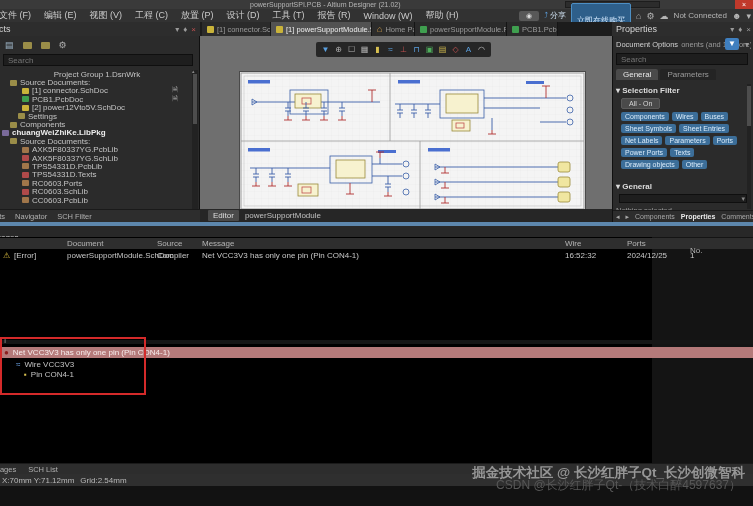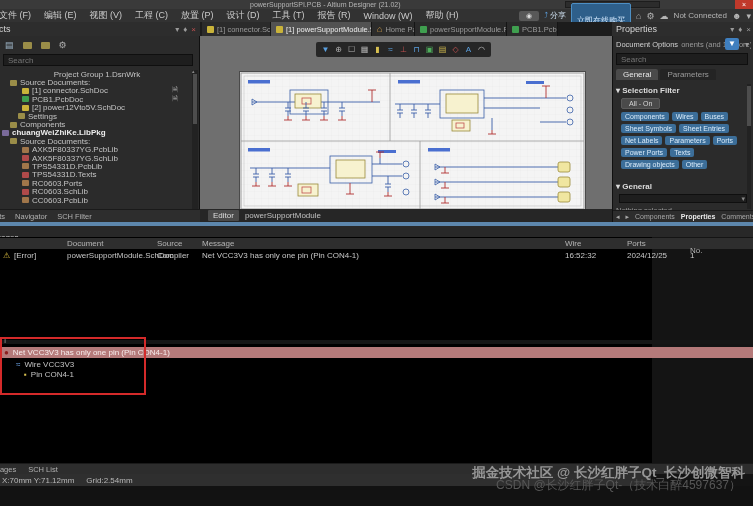--- a/index.html
+++ b/index.html
@@ -104,21 +104,21 @@
   .msg-divider { position:absolute; left:0; top:114px; width:753px; height:4px; background:#161616; }
   .grip { position:absolute; left:2px; top:-3px; color:#ddd; font-size:7px; }
   .detail-err { position:absolute; left:0; top:121px; width:753px; height:11px; background:#b57a7a; color:#f7ecec; font-size:8px; display:flex; align-items:center; gap:4px; padding-left:4px; }
   .err-gl { color:#8c1f1f; font-size:8px; }
   .detail-row { position:absolute; width:753px; height:10px; font-size:8px; color:#c4c4c4; display:flex; align-items:center; gap:4px; }
   .wire-gl { color:#6aa0e0; font-size:8px; }
   .pindot-gl { color:#d8c050; font-size:8px; }
 
   .dock-tabs { left:0; top:463px; width:753px; height:11px; background:#2d2d2d; display:flex; align-items:center; gap:12px; font-size:7.5px; color:#b0b0b0; overflow:hidden; border-top:1px solid #1a1a1a; }
   .dock-tabs span:first-child { margin-left:-18px; }
-  .statusbar { left:0; top:474px; width:651px; height:12px; background:#2f2f2f; display:flex; align-items:center; gap:12px; font-size:8px; color:#b8b8b8; padding-left:2px; }
+  .statusbar { left:0; top:474px; width:753px; height:12px; background:#2f2f2f; display:flex; align-items:center; gap:6px; font-size:8px; color:#b8b8b8; padding-left:2px; }
   .bottomstrip { left:0; top:486px; width:753px; height:20px; background:#121212; }
 
   
   .red-annotation { left:0px; top:337px; width:146px; height:58px; border:2px solid #d42a2a; pointer-events:none; z-index:40; }
   .wm1 { right:8px; top:464px; font-size:13.5px; font-weight:bold; color:#969696; z-index:30; pointer-events:none; white-space:nowrap; }
   .wm2 { right:12px; top:477px; font-size:12px; color:#575757; z-index:29; pointer-events:none; white-space:nowrap; }
 </style>
 </head>
 <body>
 

